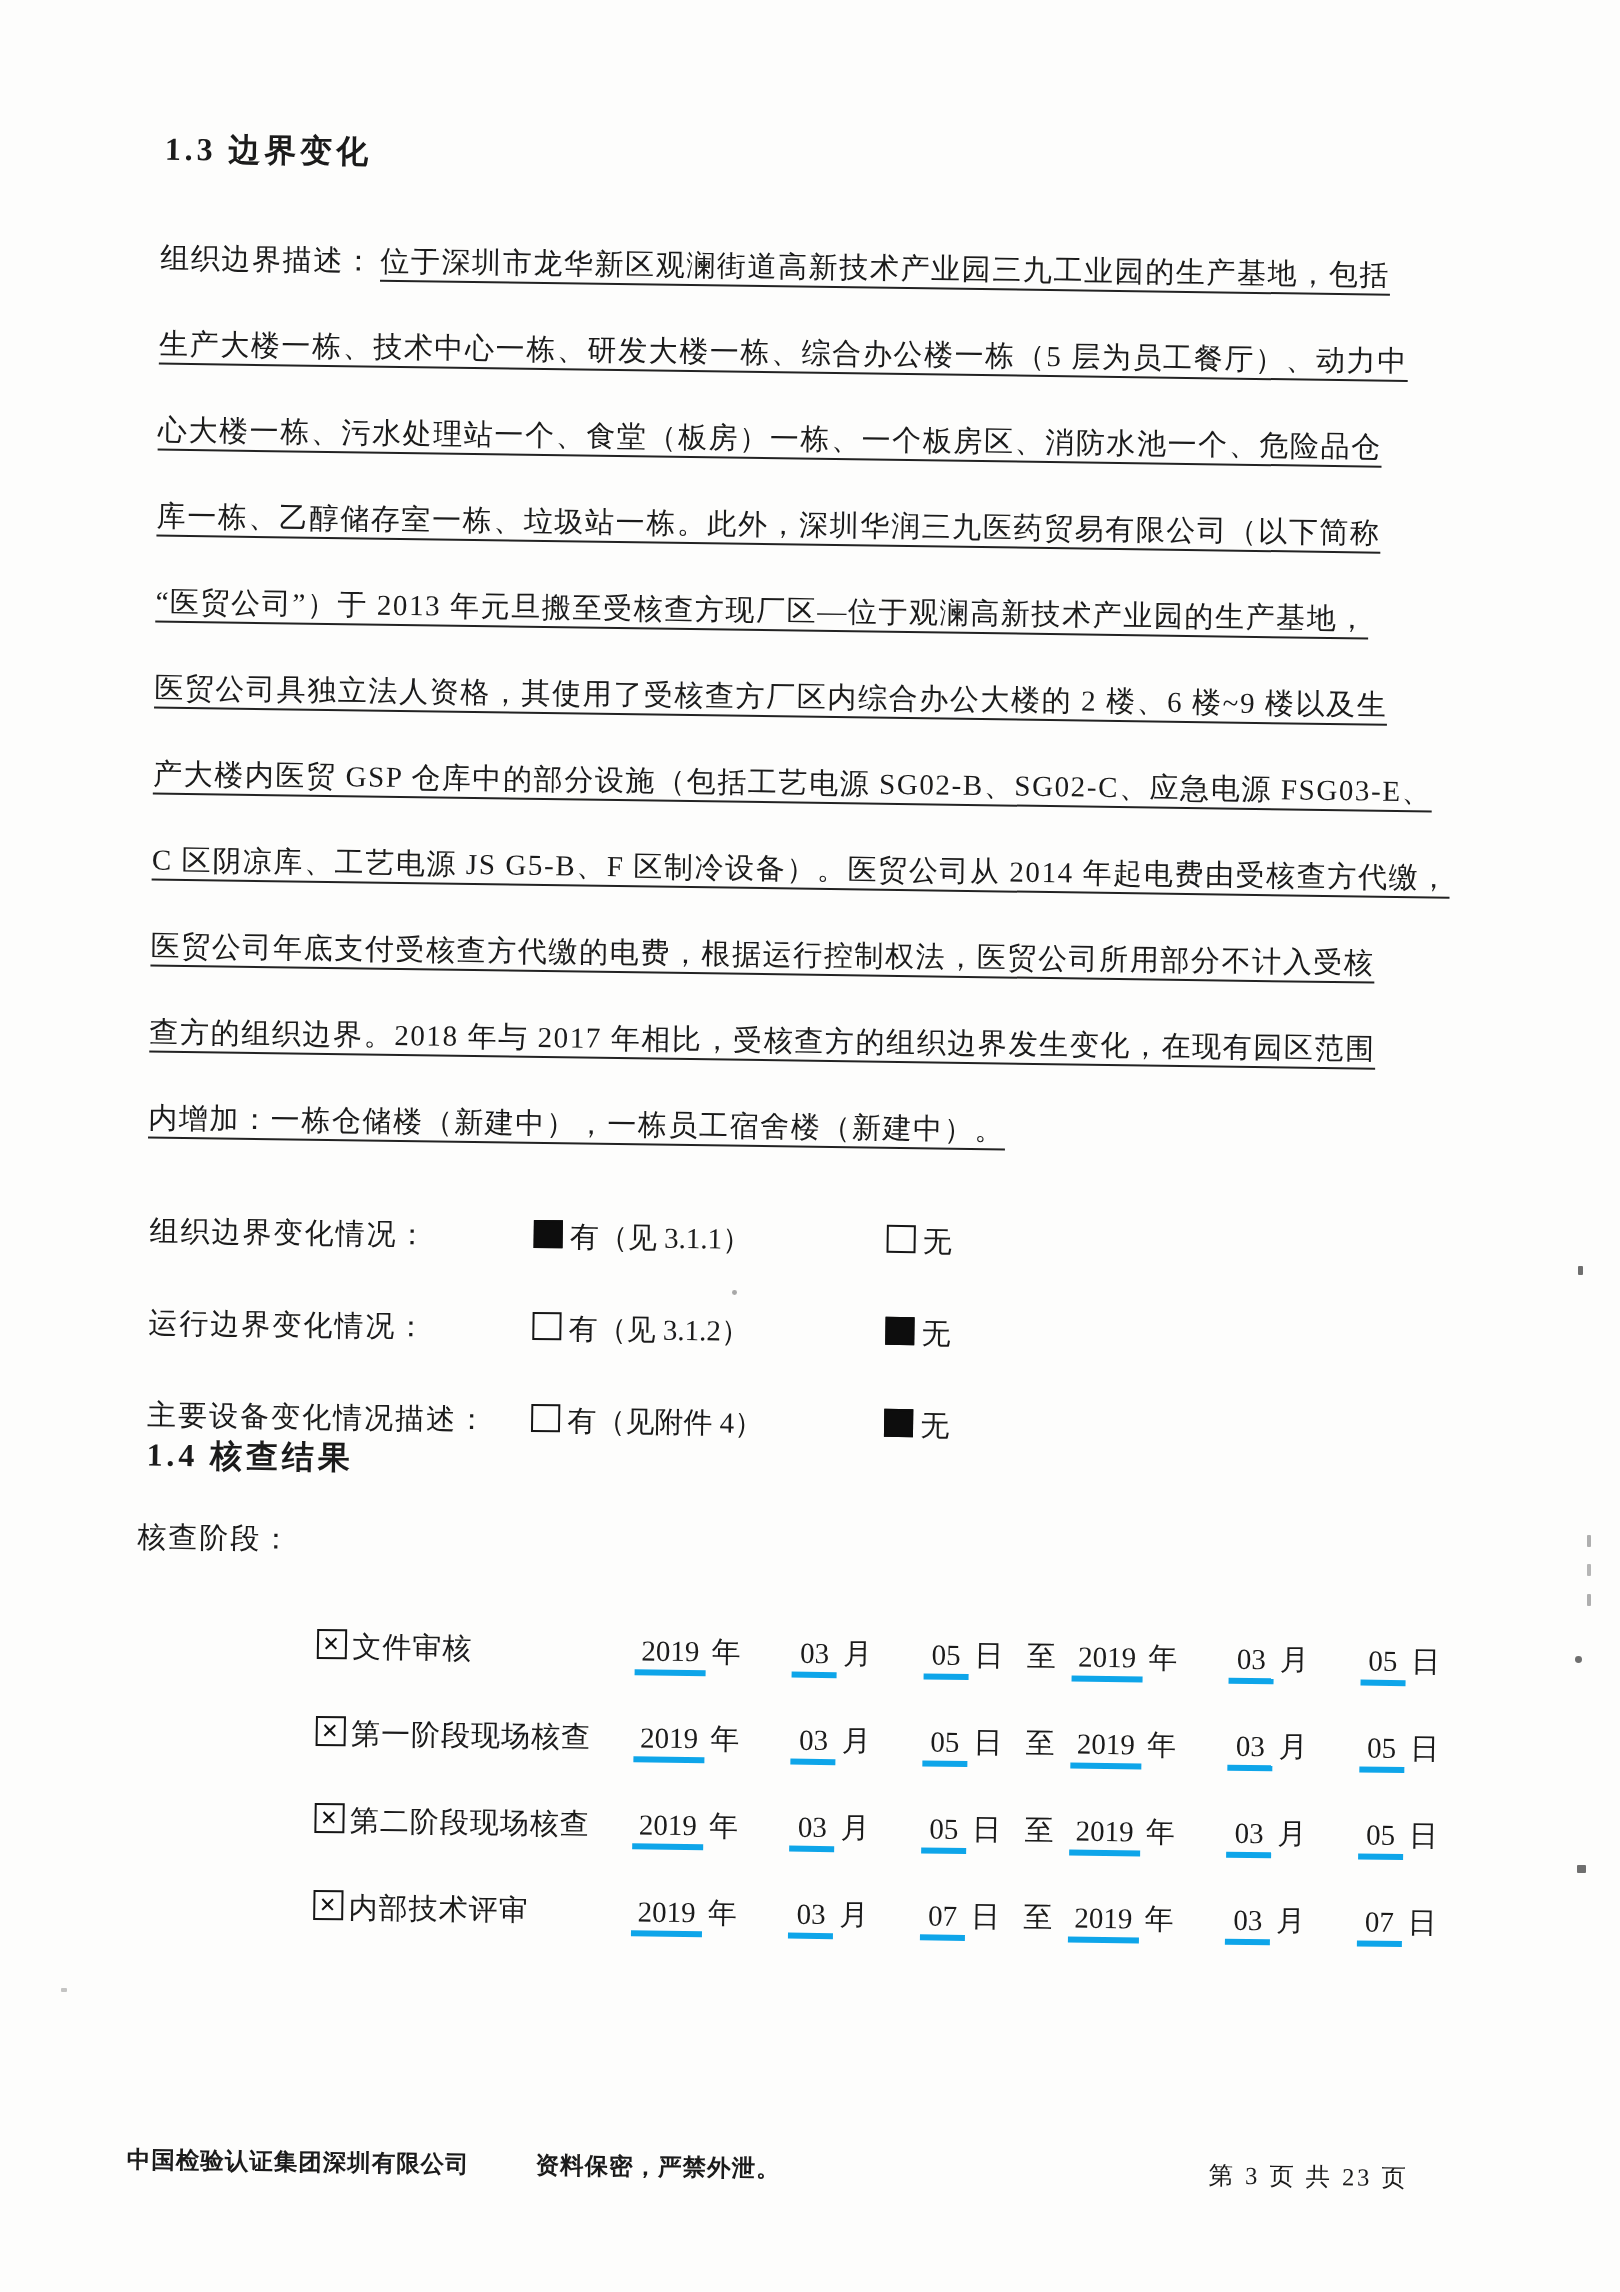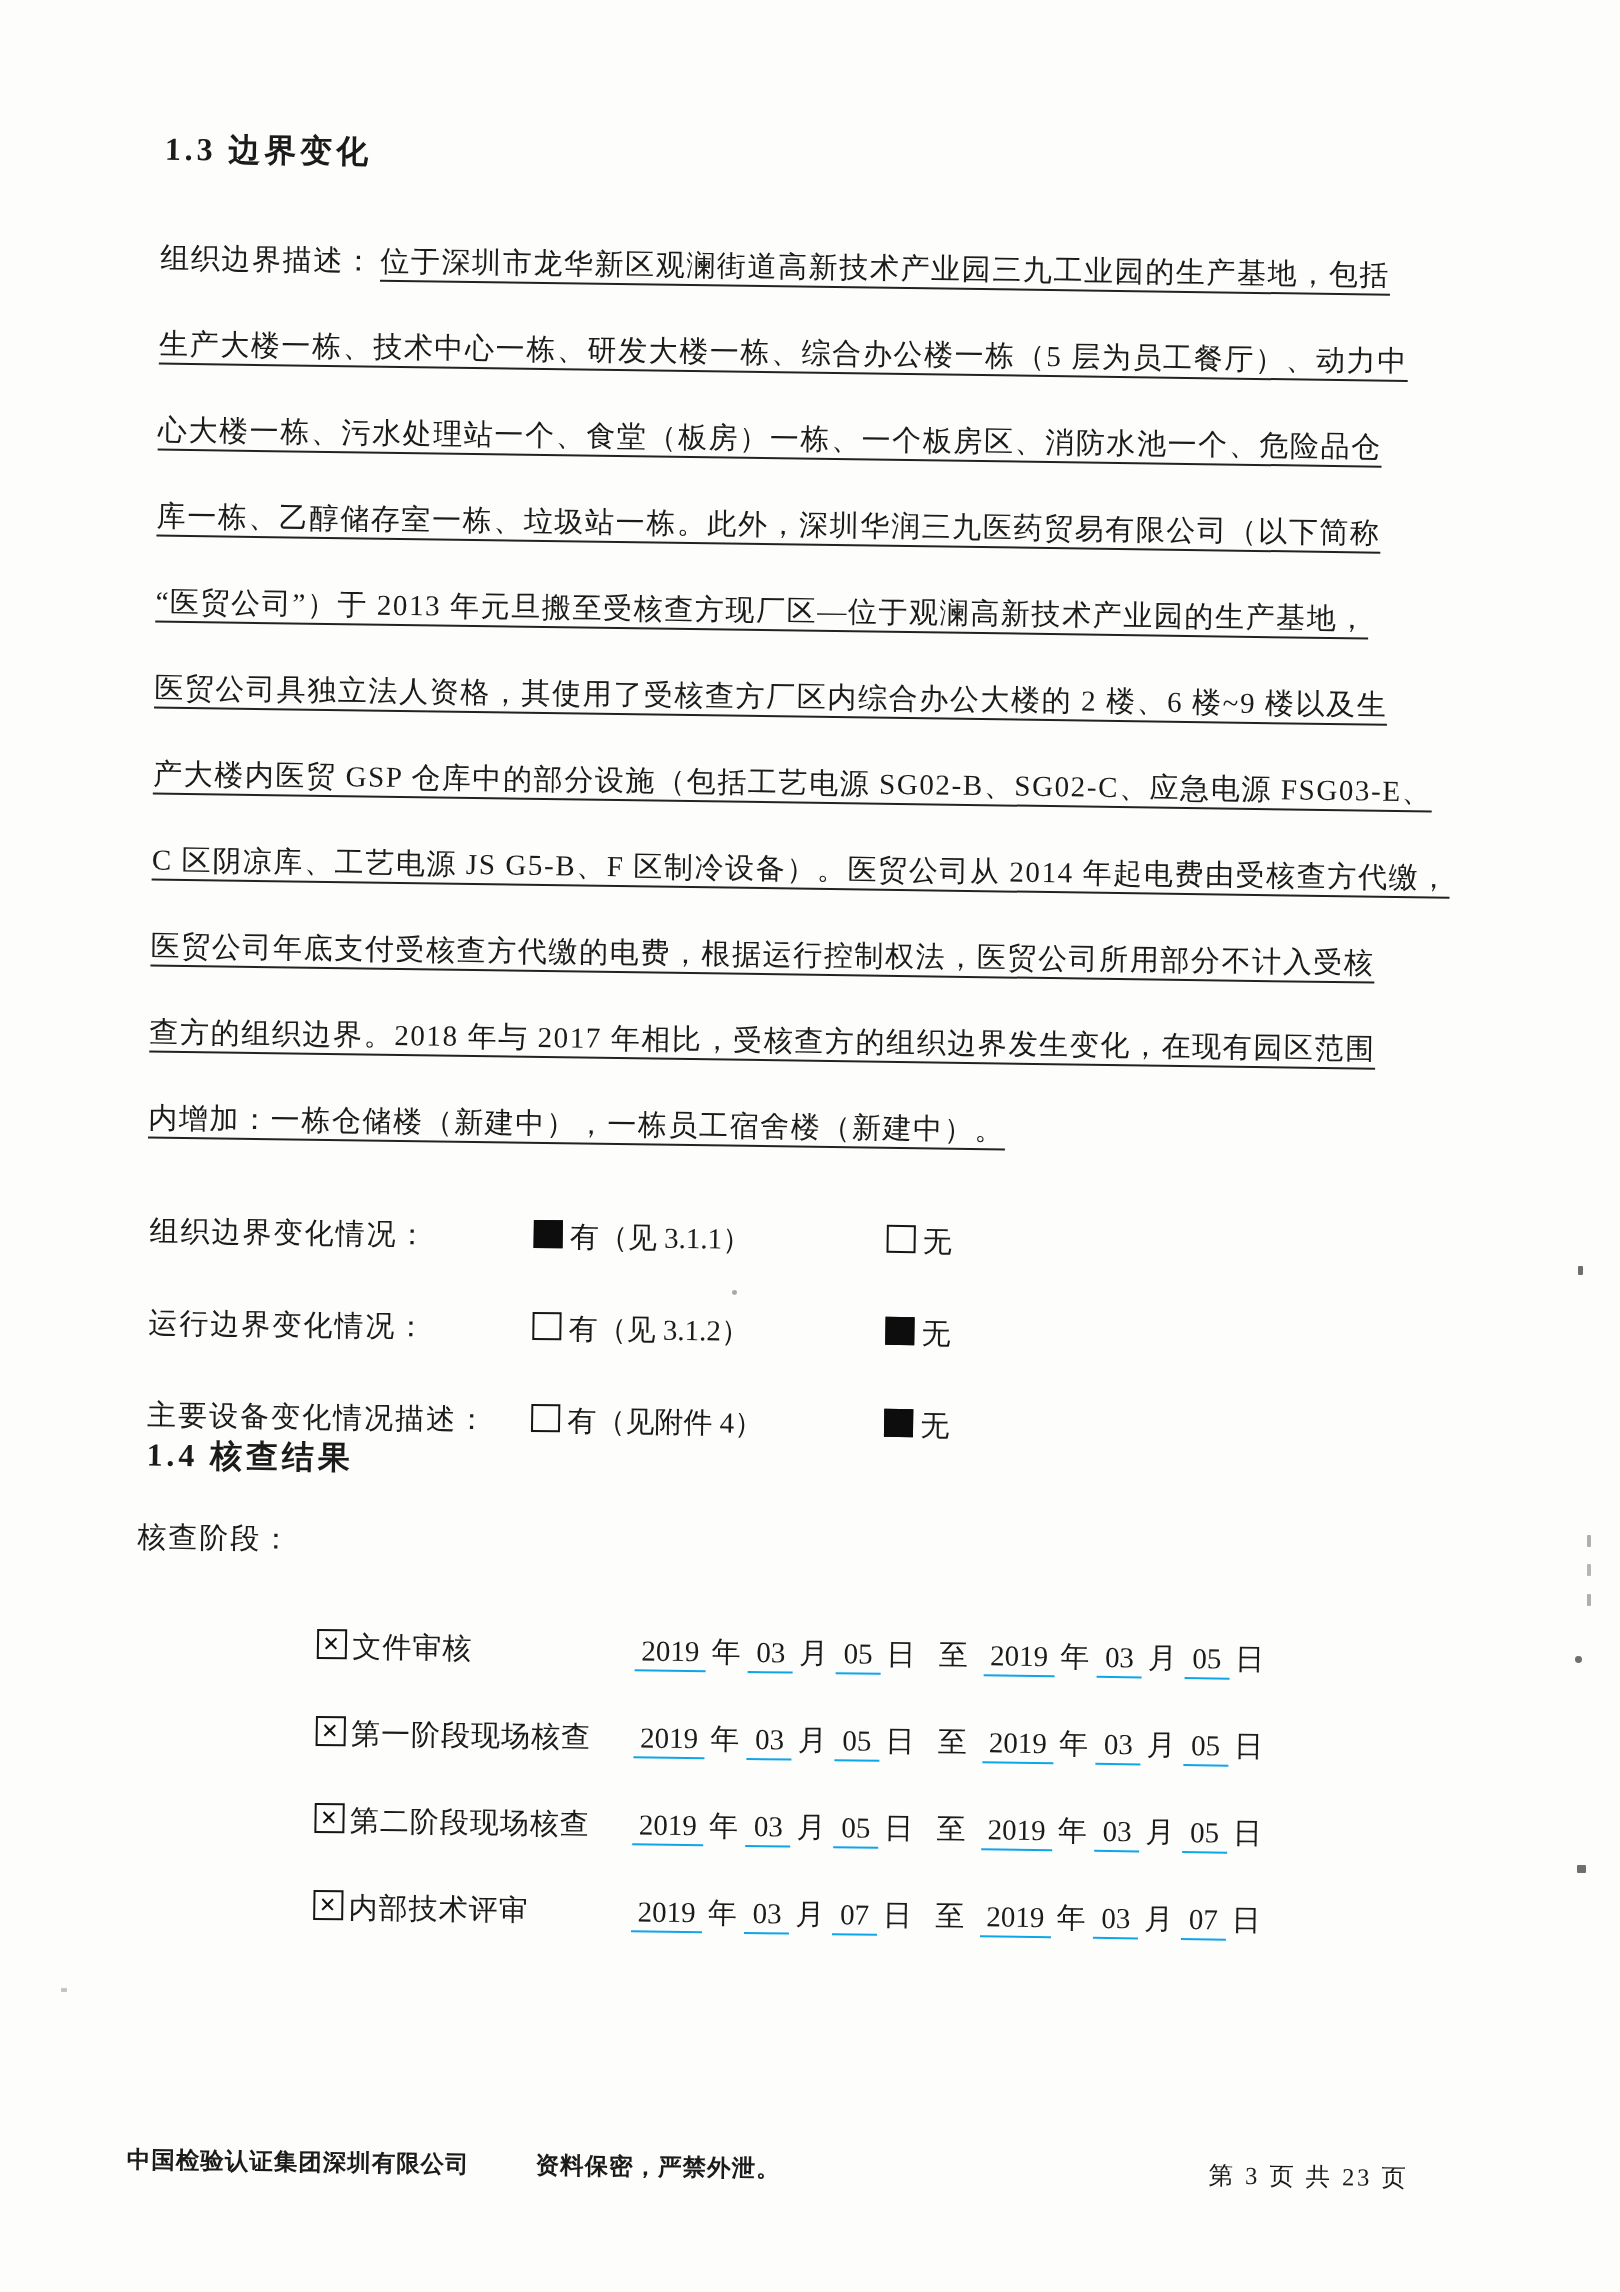--- a/index.html
+++ b/index.html
@@ -47,25 +47,25 @@
   .xb{
     display:inline-block;width:25.5px;height:25.5px;border:2px solid #161616;
     vertical-align:-2.9px;margin-right:5.9px;position:relative;background:#fdfdfc;
   }
   .xb.checked::before{
     content:"×";
     position:absolute;left:0;top:0;width:25.5px;height:25.5px;
     font-size:29px;line-height:24.5px;text-align:center;font-weight:700;color:#111;
   }
   .dval{
-    display:inline-block;text-align:center;border-bottom:2px solid #0ea5e9;
+    display:inline-block;text-align:center;border-bottom:6px solid #0ea5e9;
     padding:0 3.9px 2px 3.9px;line-height:33px;
   }
   .dval.yr{min-width:63px;}
-  .dval.sm{min-width:37px;}
+  .dval.sm{min-width:37px;margin-left:44px;}
   .dunit{padding:0 7.8px 0 5.9px;}
   .dto{padding:0 15.7px;}
   
   .footer{position:absolute;left:0;top:2143px;width:1620px;font-size:23.5px;white-space:nowrap;}
   #footer-company{position:absolute;left:155px;font-weight:600;letter-spacing:1px;}
   #footer-conf{position:absolute;left:564px;font-weight:600;letter-spacing:1px;}
   #footer-page{position:absolute;left:1237px;font-size:24.5px;letter-spacing:2.9px;}
   
   .artifact{position:absolute;background:#6f6f6f;border-radius:1px;}
   #art1{left:1578px;top:1266px;width:4.9px;height:8.8px;}

